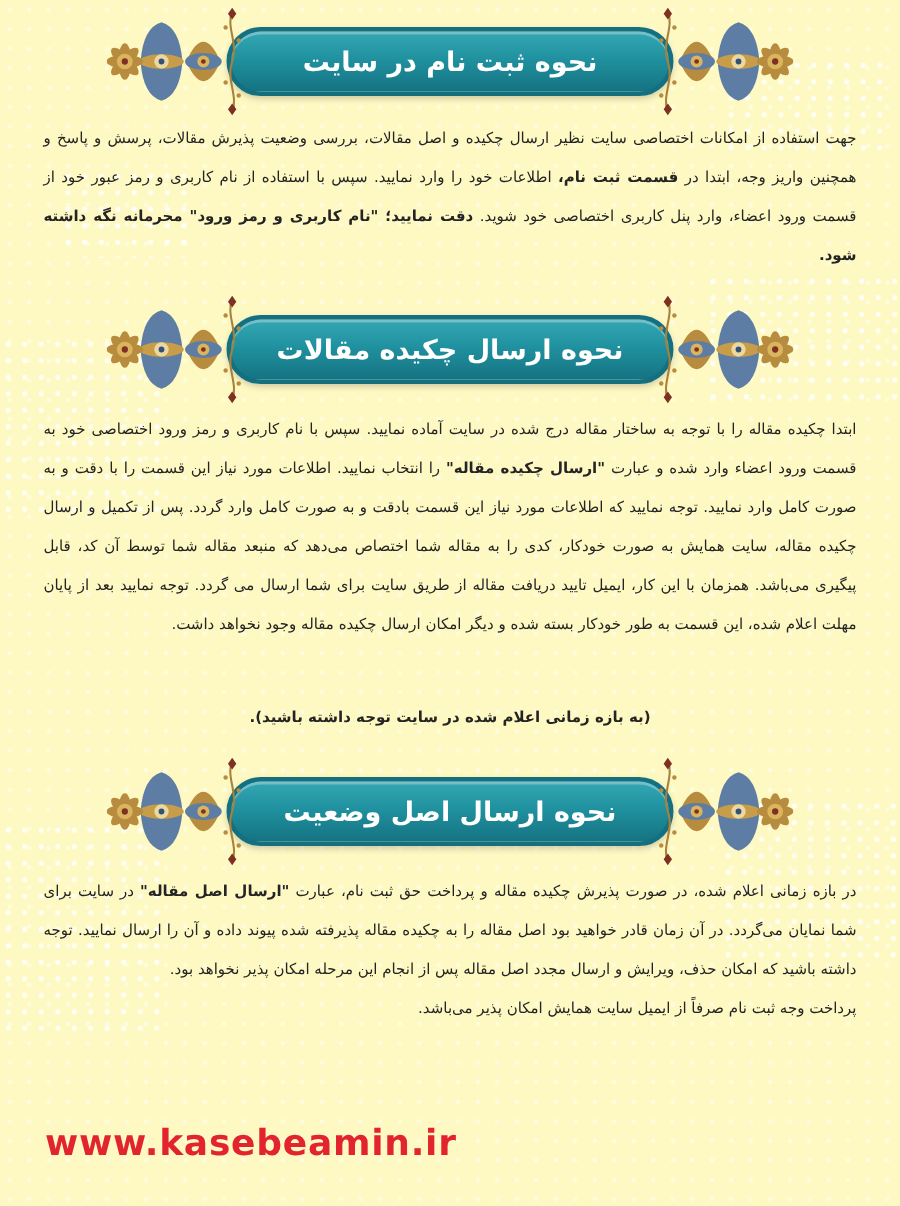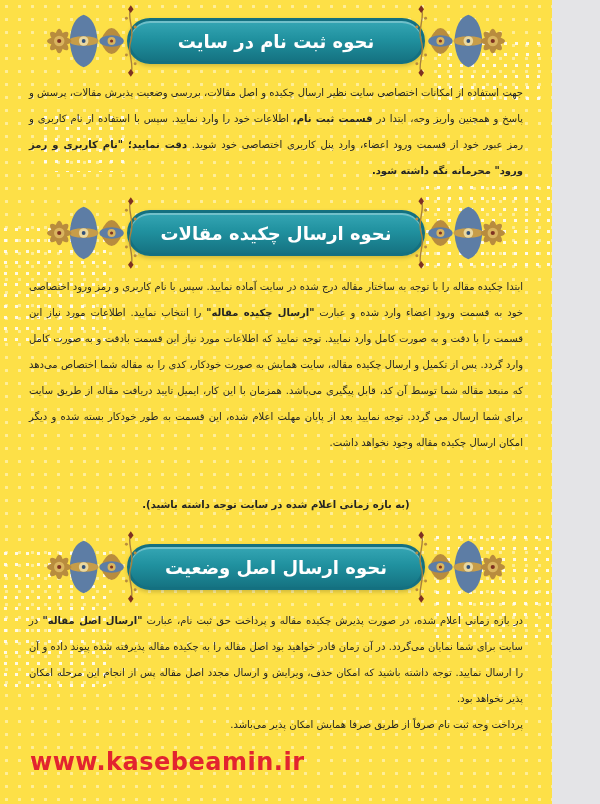--- a/index.html
+++ b/index.html
@@ -1,18 +1,18 @@
 <!DOCTYPE html>
 <html lang="fa"><head>
 <meta charset="utf-8">
 <style>
   * { margin:0; padding:0; box-sizing:border-box; }
   html,body { width:600px; }
   body { font-family:"DejaVu Sans", sans-serif; background:#e4e4e7; }
-  .page { position:relative; width:552px; height:804px; background:#fde047; overflow:hidden; }
+  .page { position:relative; width:600px; height:804px; background:#fef9c3; overflow:hidden; }
 
   
   .dotlayer { position:absolute; inset:0;
     background-image:radial-gradient(rgba(255,255,255,.45) 1.4px, transparent 1.6px);
     background-size:13px 13px; pointer-events:none; }
   .patch { position:absolute;
     background-image:radial-gradient(rgba(255,255,255,.85) 1.7px, transparent 1.9px);
     background-size:11px 11px; pointer-events:none; border-radius:10px; }
 
   .content { position:relative; z-index:1; }
@@ -133,20 +133,20 @@
             <use href="#orn"></use>
           </svg>
         <div class="pill">
           <span class="t">نحوه ارسال اصل وضعیت</span>
         </div>
         <svg class="orn r" viewBox="0 0 110 84">
             <use href="#orn"></use>
           </svg>
       </div>
       <p class="para mt2"><span>در بازه زمانی اعلام شده، در صورت پذیرش چکیده مقاله و پرداخت حق ثبت نام، عبارت </span><span class="b">"ارسال اصل مقاله"</span><span> در سایت برای شما نمایان می‌گردد. در آن زمان قادر خواهید بود اصل مقاله را به چکیده مقاله پذیرفته شده پیوند داده و آن را ارسال نمایید. توجه داشته باشید که امکان حذف، ویرایش و ارسال مجدد اصل مقاله پس از انجام این مرحله امکان پذیر نخواهد بود.</span></p>
-      <p class="para"><span>پرداخت وجه ثبت نام صرفاً از طریق صرفا همایش امکان پذیر می‌باشد.</span></p>
+      <p class="para"><span>پرداخت وجه ثبت نام صرفاً از ایمیل سایت همایش امکان پذیر می‌باشد.</span></p>
 
     </section>
 
   </div>
 
   <div class="footer-url">www.kasebeamin.ir</div>
 </div>
 
 </body></html>

